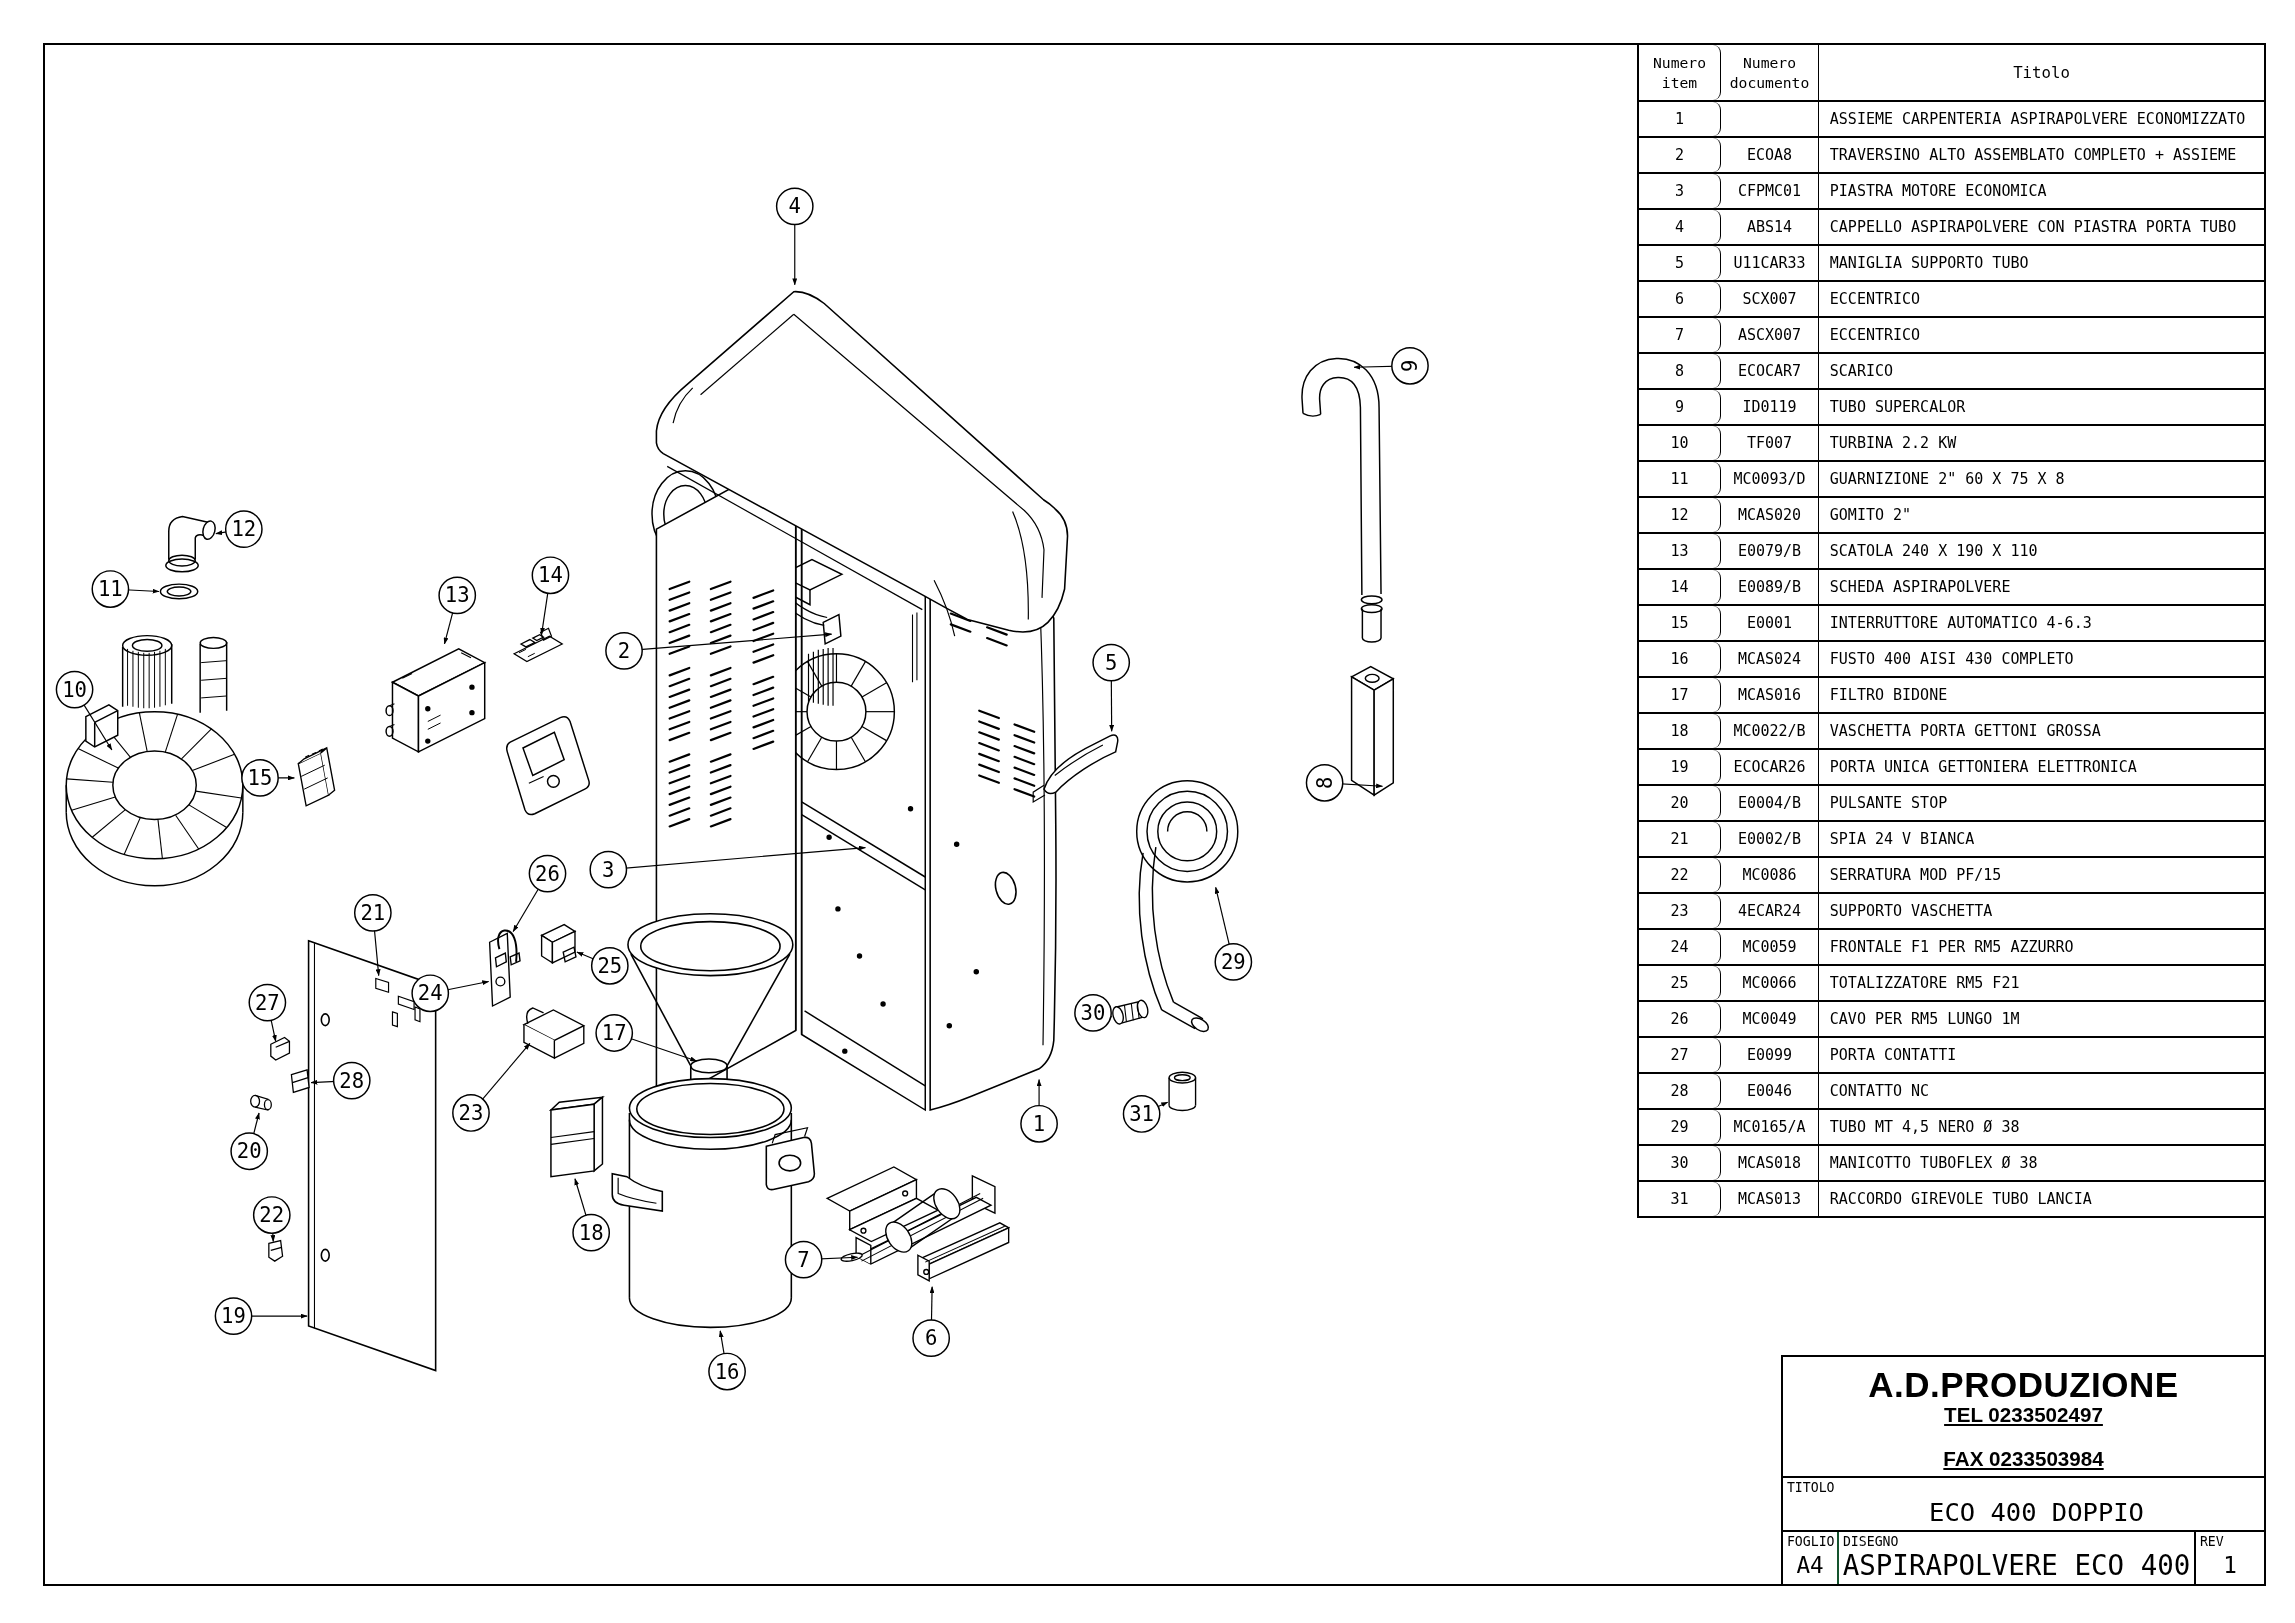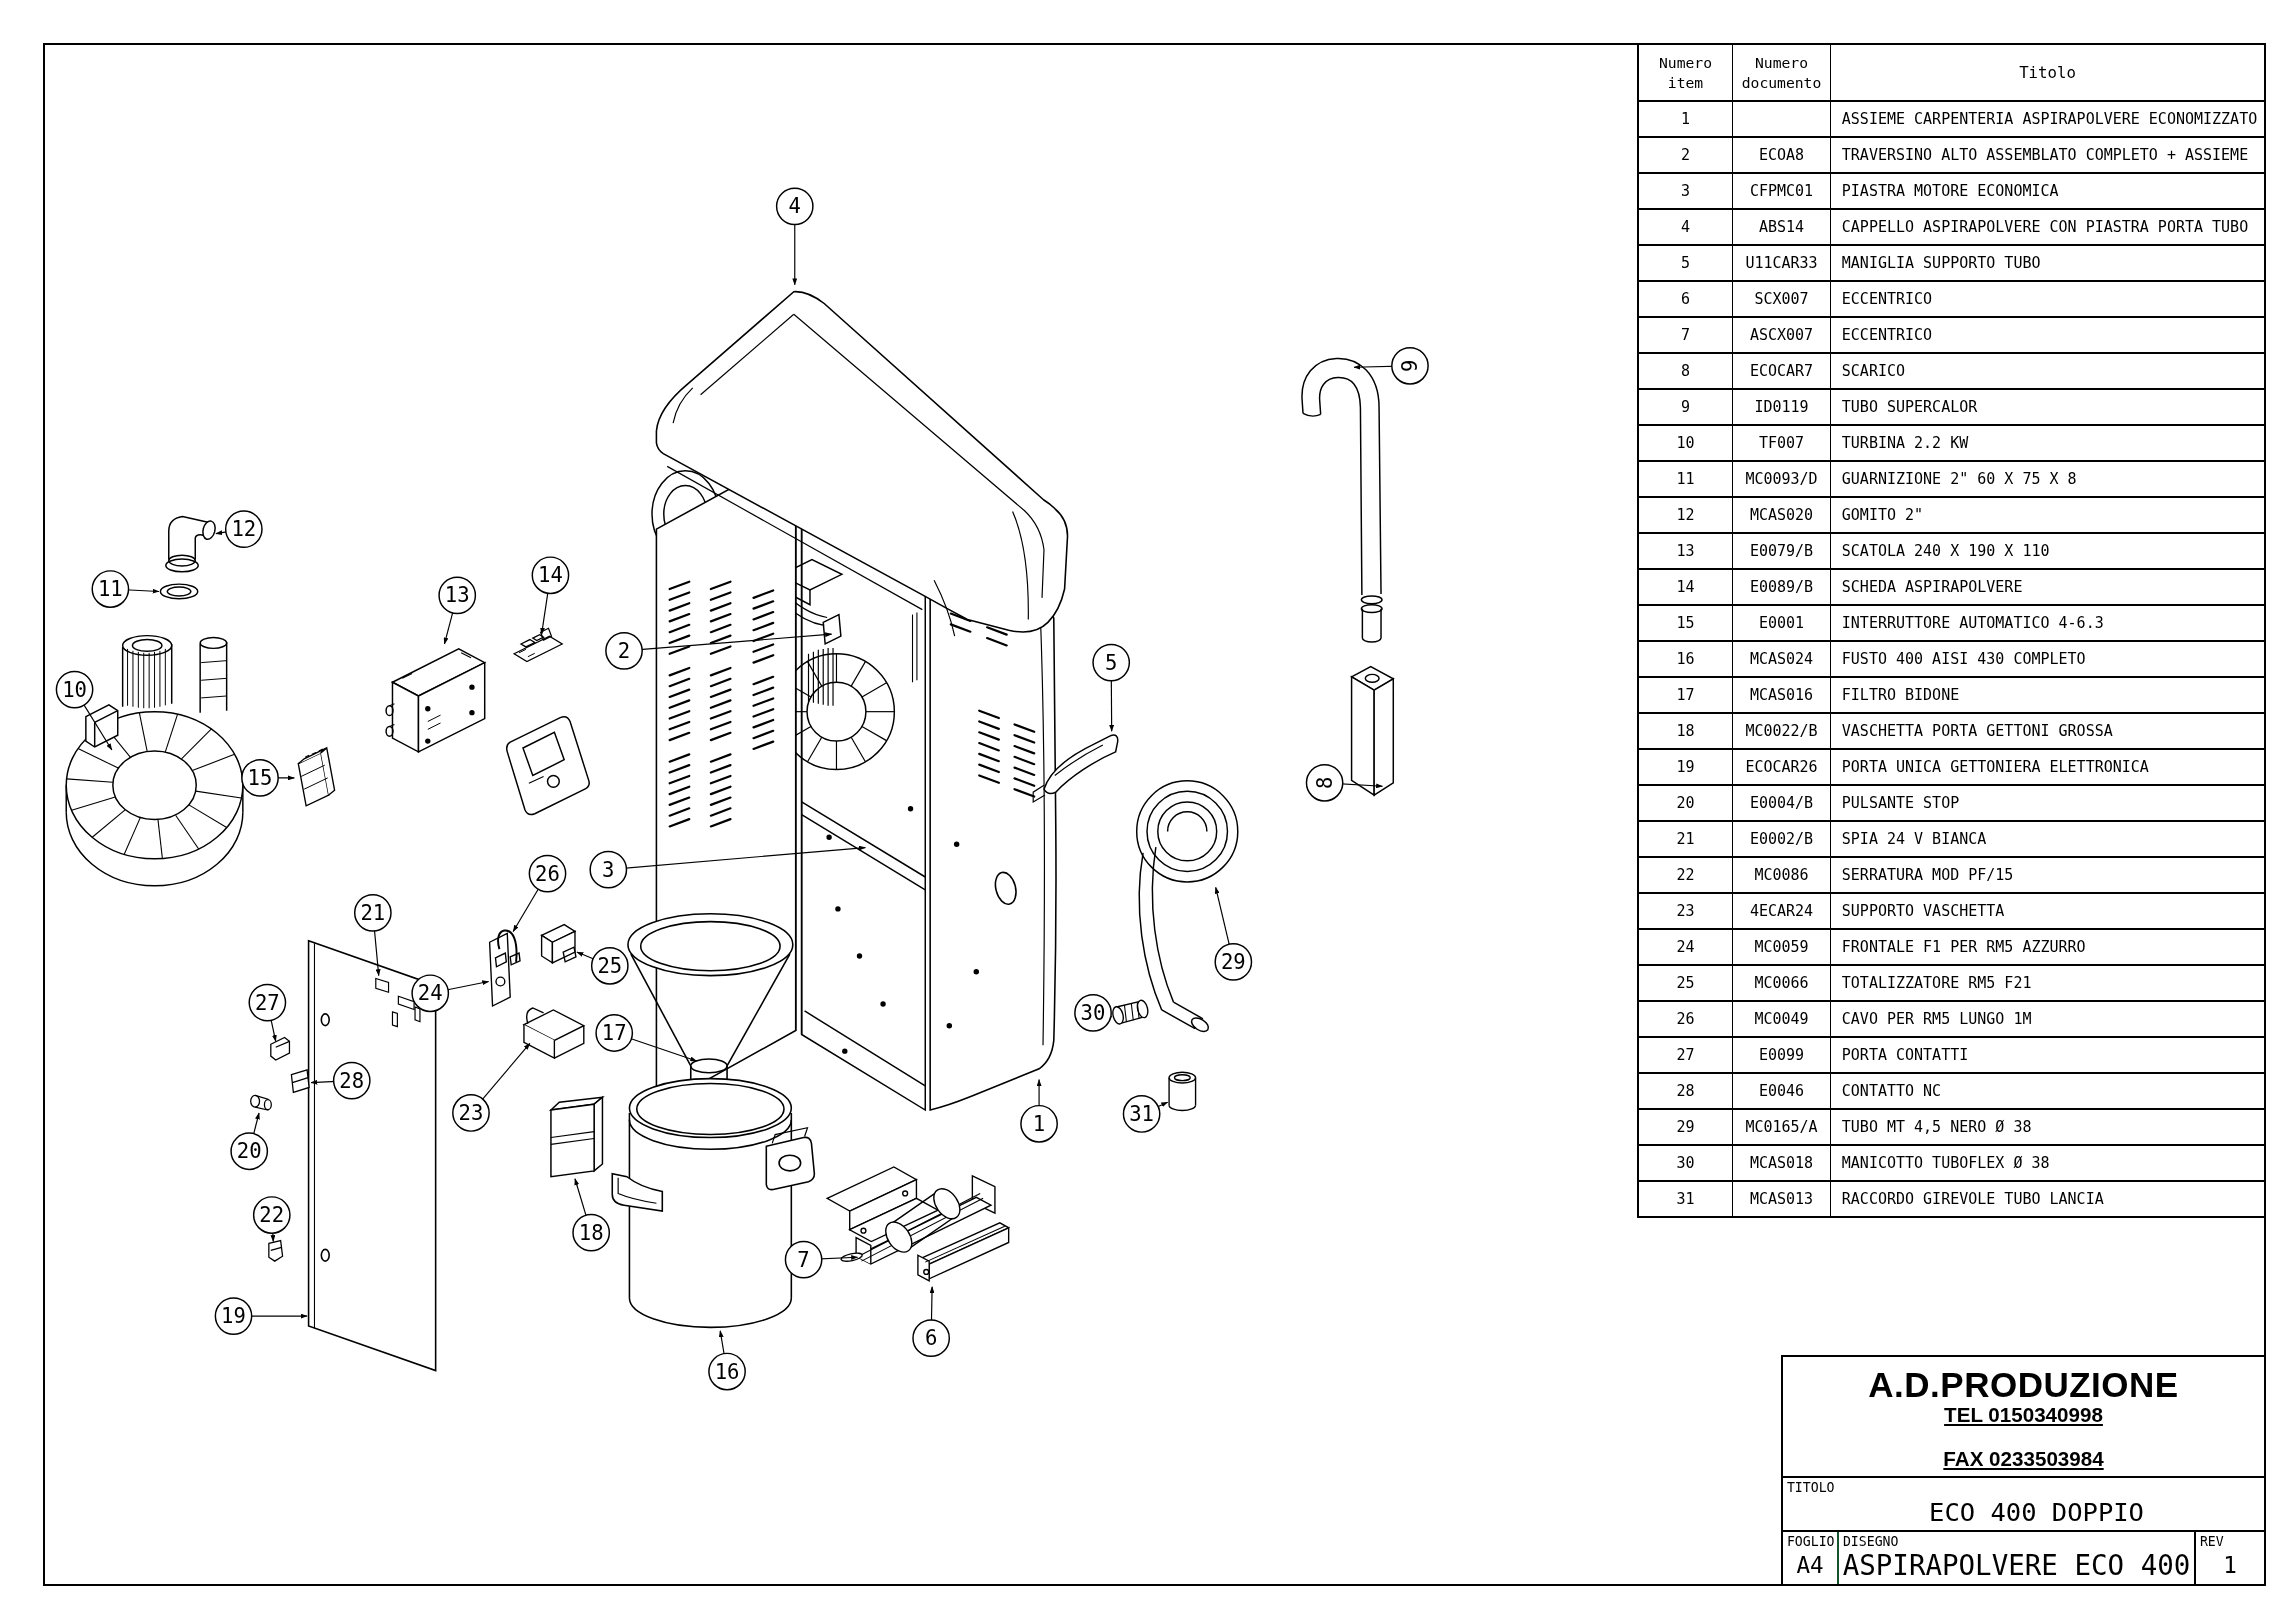--- a/index.html
+++ b/index.html
@@ -7,22 +7,22 @@
          font-family:"DejaVu Sans Mono",monospace;color:#000;}
   .border-frame{position:absolute;left:43px;top:43px;width:2223px;height:1543px;
                 border:2px solid #000;box-sizing:border-box;}
   svg{position:absolute;left:0;top:0;}
 
   
   .bom{position:absolute;left:1637px;top:43px;width:629px;box-sizing:border-box;
        border:2px solid #000;background:#fff;}
   .trow{display:flex;height:36px;border-top:2px solid #000;box-sizing:border-box;}
   .trow.head{height:55px;border-top:none;}
-  .bom .c1{width:94px;border-right:1.5px solid #000;display:flex;align-items:center;
-           justify-content:center;text-align:center;font-size:15px;box-sizing:border-box;}
+  .bom .c1{width:82px;border-right:1.5px solid #000;display:flex;align-items:center;
+           justify-content:center;text-align:center;font-size:15px;box-sizing:border-box;border-radius:8px;}
   .bom .c2{width:98px;border-right:1.5px solid #000;display:flex;align-items:center;
            justify-content:center;text-align:center;font-size:15px;box-sizing:border-box;}
   .bom .c3{flex:1;display:flex;align-items:center;font-size:15px;padding-left:10.8px;
            white-space:nowrap;overflow:hidden;box-sizing:border-box;}
   .trow.head .c1,.trow.head .c2{font-size:14.7px;line-height:19.6px;}
   .trow.head .c3{justify-content:center;padding-left:0;font-size:15.7px;}
 
   
   .tblock{position:absolute;left:1781px;top:1355px;width:485px;height:231px;
           border:2.5px solid #000;box-sizing:border-box;background:#fff;}
@@ -746,21 +746,21 @@
     <div class="trow">
         <div class="c1">31</div>
         <div class="c2">MCAS013</div>
         <div class="c3">RACCORDO GIREVOLE TUBO LANCIA</div>
       </div>
   </div>
 
   <div class="tblock">
     <div class="tb-company">
       <div class="tb-name">A.D.PRODUZIONE</div>
-      <div class="tb-tel">TEL 0150340998</div>
+      <div class="tb-tel">TEL 0233502497</div>
       <div class="tb-fax">FAX 0233503984</div>
     </div>
     <div class="tb-titolo">
       <div class="tb-label">TITOLO</div>
       <div class="tb-titolo-val">ECO 400 DOPPIO</div>
     </div>
     <div class="tb-bottom">
       <div class="tb-foglio">
         <div class="tb-label">FOGLIO</div>
         <div class="tb-cellval">A4</div>

